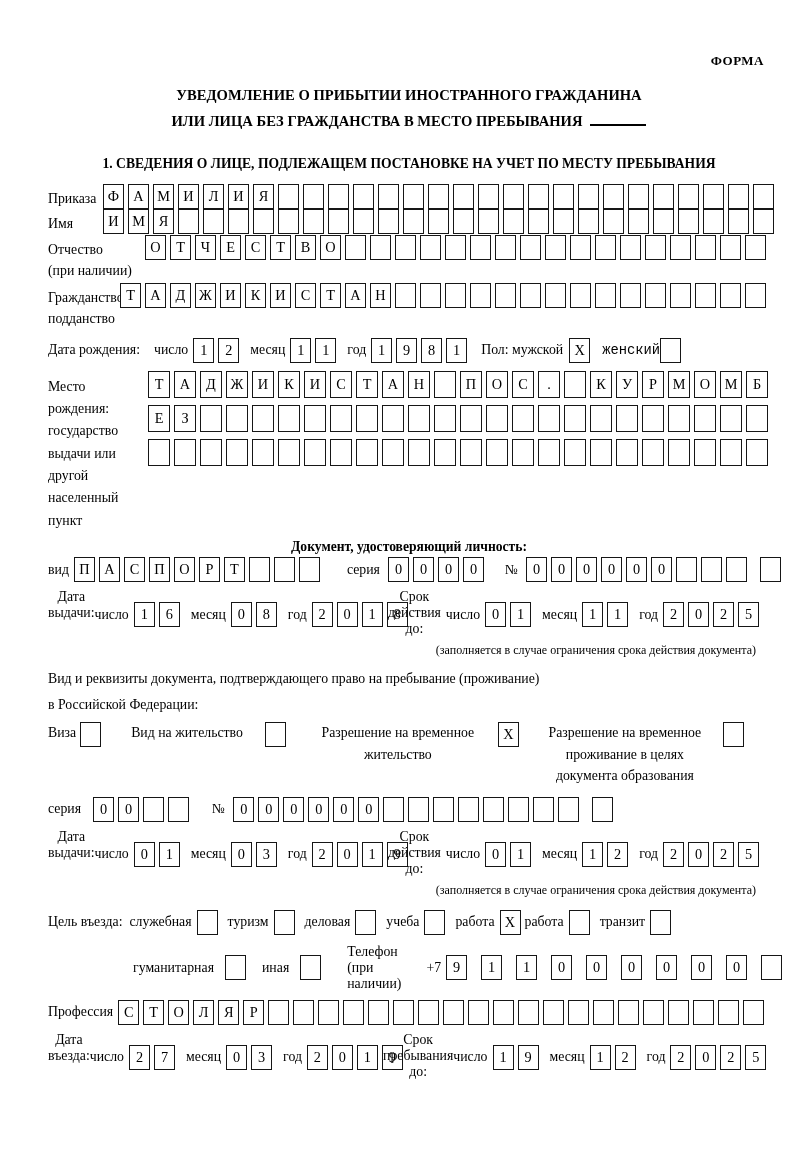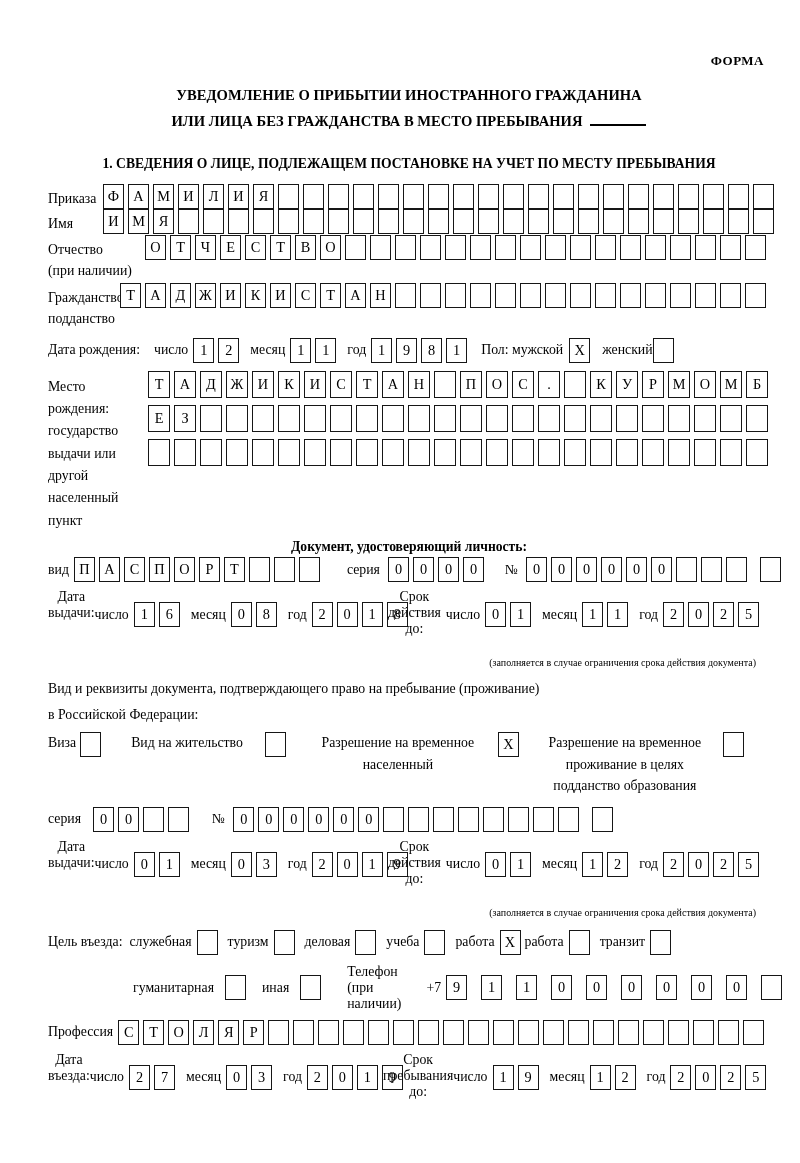--- a/index.html
+++ b/index.html
@@ -22,21 +22,21 @@
         align-items:center;justify-content:center;font-size:14.3px;flex:0 0 auto;background:#fff;}
   .lg .cell{width:22px;height:27px;}
   .split-gap{margin-left:9px;}
   .vgap{display:flex;flex-direction:column;gap:7px;}
   .daterow{display:flex;align-items:center;}
   .daterow .lbl{margin-right:5px;}
   .daterow .boxrow{margin-right:11px;}
   .dates-block{display:flex;margin-top:7px;}
   .date-col{display:flex;flex-direction:row;}
   .date-head{text-align:center;margin-bottom:3px;}
-  .fill-note{text-align:right;font-size:10px;margin-top:17px;padding-right:14px;}
+  .fill-note{text-align:right;font-size:12px;margin-top:3px;padding-right:14px;}
   .check-items{display:flex;align-items:flex-start;margin-top:4px;}
   .citem{display:flex;align-items:flex-start;}
   .citem .txt{line-height:1.55;}
   .citem .txt.center{text-align:center;}
   .purpose-row{display:flex;align-items:center;margin-top:12px;}
   .purpose-row .plbl{margin-right:5px;}
   .purpose-row .cell{margin-right:10px;}
   .doc-heading{text-align:center;font-weight:bold;font-size:13.6px;margin-top:7px;margin-bottom:2px;}.mt8{margin-top:8px}.mt10{margin-top:10px}.mt12{margin-top:12px}
 </style>
 </head>
@@ -203,21 +203,21 @@
       </span>
     <span class="lbl">год</span>
     <span class="boxrow">
         <span class="cell">1</span>
         <span class="cell">9</span>
         <span class="cell">8</span>
         <span class="cell">1</span>
       </span>
     <span class="lbl" style="margin-left:3px;margin-right:6px;">Пол: мужской</span>
     <span class="cell">X</span>
-    <span class="lbl" style="margin-left:12px;margin-right:0;">женский</span>
+    <span class="lbl" style="margin-left:12px;margin-right:0;font-family:Liberation Mono, monospace;">женский</span>
     <span class="cell"></span>
   </div>
 
   <div class="frow mt8">
     <div class="flabel" style="width:100px;line-height:1.62;">
       <div>Место рождения:</div>
       <div>государство</div>
       <div>выдачи или другой</div>
       <div>населенный пункт</div>
     </div>
@@ -399,29 +399,29 @@
       <span class="txt">Виза</span>
       <span class="cell" style="margin-left:4px;"></span>
     </div>
     <div class="citem" style="margin-left:30px;">
       <span class="txt">Вид на жительство</span>
       <span class="cell" style="margin-left:22px;"></span>
     </div>
     <div class="citem" style="margin-left:26px;">
       <span class="txt center" style="width:172px;">
         <span>Разрешение на временное</span><br>
-        <span>населенный</span>
+        <span>жительство</span>
       </span>
       <span class="cell" style="margin-left:14px;">X</span>
     </div>
     <div class="citem" style="margin-left:20px;">
       <span class="txt center" style="width:172px;">
         <span>Разрешение на временное</span><br>
         <span>проживание в целях</span><br>
-        <span>подданство образования</span>
+        <span>документа образования</span>
       </span>
       <span class="cell" style="margin-left:12px;"></span>
     </div>
   </div>
 
   <div class="daterow mt10">
     <span class="lbl" style="margin-right:12px;">серия</span>
     <span class="boxrow">
         <span class="cell">0</span>
         <span class="cell">0</span>

